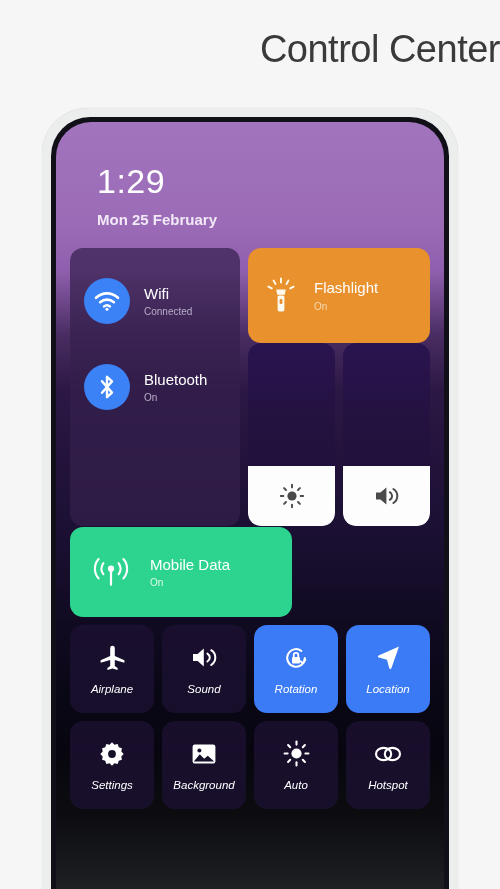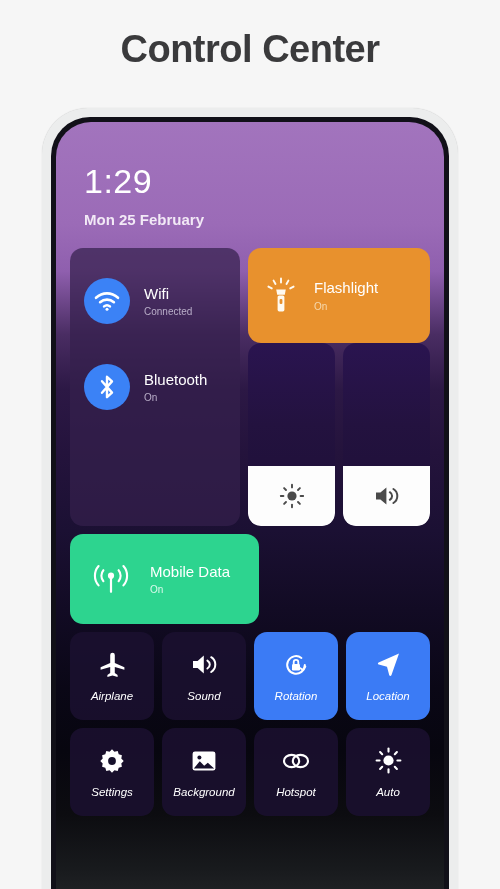--- a/index.html
+++ b/index.html
@@ -3,23 +3,23 @@
 <meta charset="utf-8">
 <style>
   * { box-sizing: border-box; margin: 0; padding: 0; }
   html, body {
     width: 500px; height: 889px;
     background: #f6f6f6;
     font-family: "Liberation Sans", sans-serif;
     overflow: hidden;
   }
   #page-title {
-    text-align: center;
+    text-align: right;
     font-size: 38px;
-    font-weight: bold;
+    font-weight: normal;
     color: #3a3a3c;
     letter-spacing: -0.5px;
     padding-top: 28px;
   }
   
   #phone-frame {
     position: absolute;
     left: 42px; top: 108px;
     width: 416px; height: 800px;
     background: #eceded;
@@ -39,21 +39,21 @@
     border-radius: 35px 35px 0 0;
     overflow: hidden;
     background: linear-gradient(180deg,
        #a274bd 0%, #9b6bb7 13%, #8f5fae 19%,
        #4a2d63 27%, #2c1845 34%,
        #24133c 42%, #1b1033 52%,
        #120b24 62%, #0a0716 72%,
        #07060f 80%, #0c0c10 88%, #181a1d 95%, #242629 100%);
   }
   
-  #clock-block { padding: 42px 0 0 28px; }
+  #clock-block { padding: 42px 0 0 41px; }
   #clock-time {
     font-size: 34px; color: #ffffff; font-weight: 400;
     letter-spacing: .5px; line-height: 1;
   }
   #clock-date {
     margin-top: 13px;
     font-size: 15px; color: #f2e9f6; font-weight: 700;
   }
   
   #tiles { padding: 20px 14px 0 14px; }
@@ -104,24 +104,24 @@
   .slider-fill {
     position: absolute; left: 0; right: 0; bottom: 0;
     height: 33%;
     background: #fdfdfd;
     display: flex; align-items: center; justify-content: center;
     border-radius: 0 0 12px 12px;
   }
 
   
   #mobile-tile {
-    width: 189px; height: 90px;
+    width: 222px; height: 90px;
     background: #2dd48f;
     display: flex; align-items: center; padding-left: 20px;
-    margin-top: 8px;
+    margin-top: 1px;
   }
   #mobile-tile .combo-title { font-size: 15px; }
   #mobile-tile .combo-sub { color: #dbfaec; }
 
   
   #toggle-grid { margin-top: 8px; display: flex; flex-direction: column; gap: 8px; }
   .tile-sq {
     width: 87px; height: 88px;
     border-radius: 13px;
     display: flex; flex-direction: column;
@@ -324,45 +324,45 @@
                 <rect x="1.6" y="3.4" width="22.8" height="19.2" rx="2.4" fill="#fff"></rect>
                 <circle cx="8.4" cy="9.6" r="2" fill="#16102b"></circle>
                 <path d="M2.8 20.4l6-7.2 4.4 4.6 3.6-3 6.4 5.6z" fill="#16102b"></path>
               </svg>
             </span>
             <span class="lbl">Background</span>
           </div>
 
           <div class="tile-sq">
             <span class="ico">
-              <svg width="30" height="22" viewBox="0 0 30 22">
-                <ellipse cx="10.6" cy="11" rx="7.6" ry="6.1" stroke="#fff" stroke-width="2.1" fill="none"></ellipse>
-                <ellipse cx="19.4" cy="11" rx="7.6" ry="6.1" stroke="#fff" stroke-width="2.1" fill="none"></ellipse>
-              </svg>
-            </span>
-            <span class="lbl">Hotspot</span>
-          </div>
-
-          <div class="tile-sq">
-            <span class="ico">
               <svg width="27" height="27" viewBox="0 0 27 27">
                 <circle cx="13.5" cy="13.5" r="5.1" fill="#fff"></circle>
                 <g stroke="#fff" stroke-width="2.1" stroke-linecap="round">
                   <path d="M13.5 1.6v3"></path>
                       <path d="M13.5 22.4v3"></path>
                   <path d="M1.6 13.5h3"></path>
                       <path d="M22.4 13.5h3"></path>
                   <path d="M5.1 5.1l2.1 2.1"></path>
                       <path d="M19.8 19.8l2.1 2.1"></path>
                   <path d="M21.9 5.1l-2.1 2.1"></path>
                       <path d="M7.2 19.8l-2.1 2.1"></path>
                 </g>
               </svg>
             </span>
             <span class="lbl">Auto</span>
           </div>
+
+          <div class="tile-sq">
+            <span class="ico">
+              <svg width="30" height="22" viewBox="0 0 30 22">
+                <ellipse cx="10.6" cy="11" rx="7.6" ry="6.1" stroke="#fff" stroke-width="2.1" fill="none"></ellipse>
+                <ellipse cx="19.4" cy="11" rx="7.6" ry="6.1" stroke="#fff" stroke-width="2.1" fill="none"></ellipse>
+              </svg>
+            </span>
+            <span class="lbl">Hotspot</span>
+          </div>
         </div>
 
       </div>
     </div>
   </div>
  </div>
 </div>
 
 </body></html>

